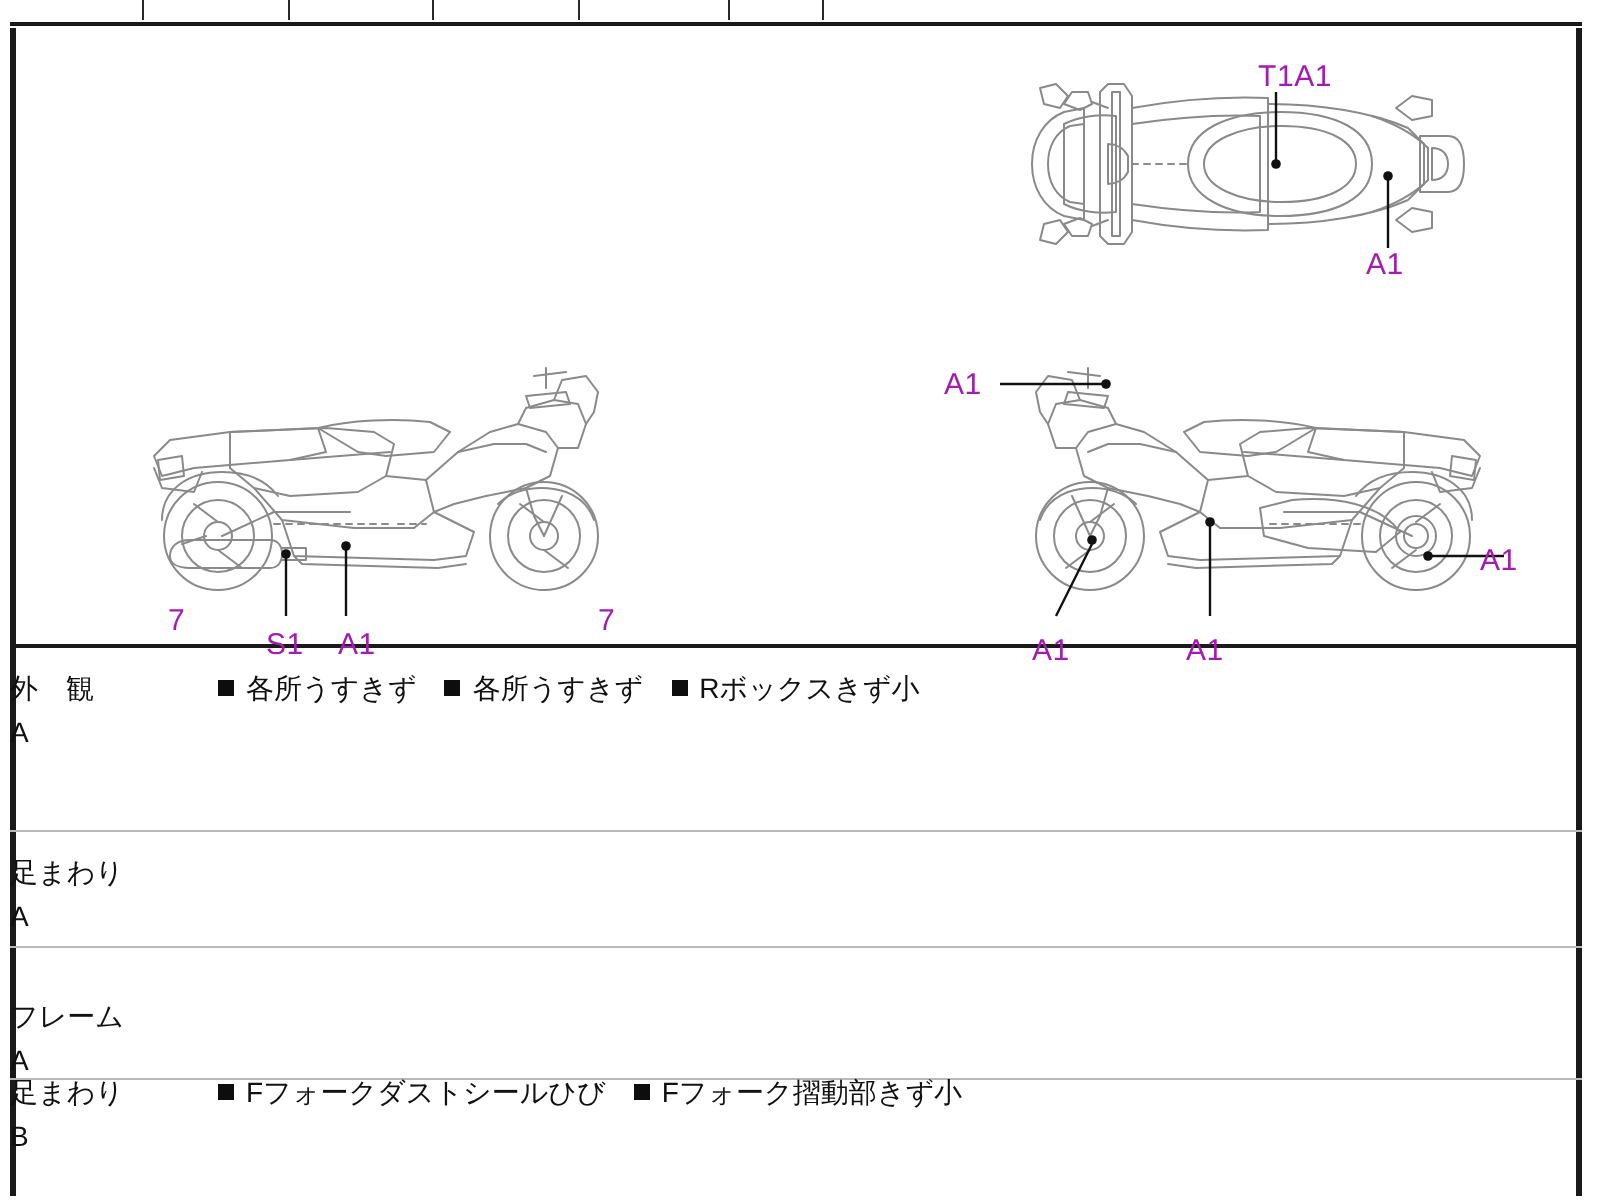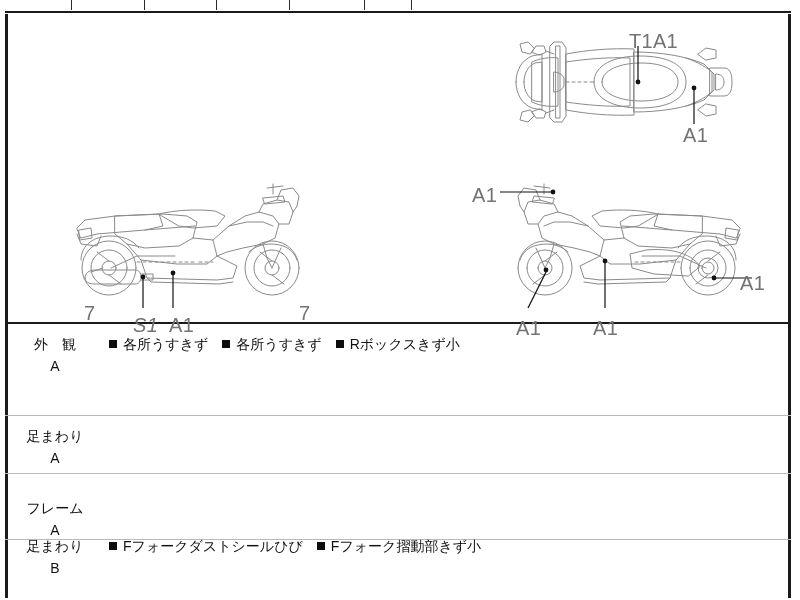--- a/index.html
+++ b/index.html
@@ -66,22 +66,22 @@
     border-bottom:2px solid #1a1a1a;
   }
   .dgm{
     position:absolute;
   }
   .dgm svg{display:block;}
 
   .lbl{
     position:absolute;
     font-family:"Liberation Sans","DejaVu Sans",sans-serif;
-    font-size:20px;
-    color:#737373;
+    font-size:15px;
+    color:#a21caf;
     white-space:nowrap;
     letter-spacing:0.3px;
   }
 
   
   .rows{
     position:absolute;
     left:5px;top:324px;
     width:786px;height:274px;
     box-sizing:border-box;
@@ -91,21 +91,21 @@
     left:0;
     width:786px;
     box-sizing:border-box;
     border-bottom:1px solid #b9b9b9;
   }
   .row:last-child{border-bottom:none;}
   .row .cat{
     position:absolute;
     left:0;top:10px;
     width:100px;
-    text-align:center;
+    text-align:left;
     font-size:14px;
     line-height:21px;
     color:#111;
     white-space:nowrap;
   }
   .row .cat .grade{
     display:block;
     font-size:14px;
     line-height:22px;
   }
@@ -257,21 +257,21 @@
       </svg>
 
       <svg style="position:absolute;left:0;top:0;" width="250" height="150" viewBox="0 0 250 150">
         <line x1="76" y1="96" x2="76" y2="126" stroke="#111" stroke-width="1.2"></line>
         <circle cx="76" cy="95" r="2.4" fill="#111"></circle>
         <line x1="106" y1="92" x2="106" y2="126" stroke="#111" stroke-width="1.2"></line>
         <circle cx="106" cy="91" r="2.4" fill="#111"></circle>
       </svg>
     </div>
     <div class="lbl" style="left:79px;top:288px;">7</div>
-    <div class="lbl" style="left:128px;top:300px;font-style:italic;">S1</div>
+    <div class="lbl" style="left:128px;top:300px;">S1</div>
     <div class="lbl" style="left:164px;top:300px;">A1</div>
     <div class="lbl" style="left:294px;top:288px;">7</div>
 
     <div class="dgm" style="left:495px;top:168px;">
       <svg width="250" height="120" viewBox="0 0 250 120" fill="none" stroke="#8a8a8a" stroke-width="1" stroke-linejoin="round" stroke-linecap="round">
         <g transform="translate(250,0) scale(-1,1)">
 
           <circle cx="42" cy="86" r="27"></circle>
           <circle cx="42" cy="86" r="18"></circle>
           <circle cx="42" cy="86" r="10"></circle>

